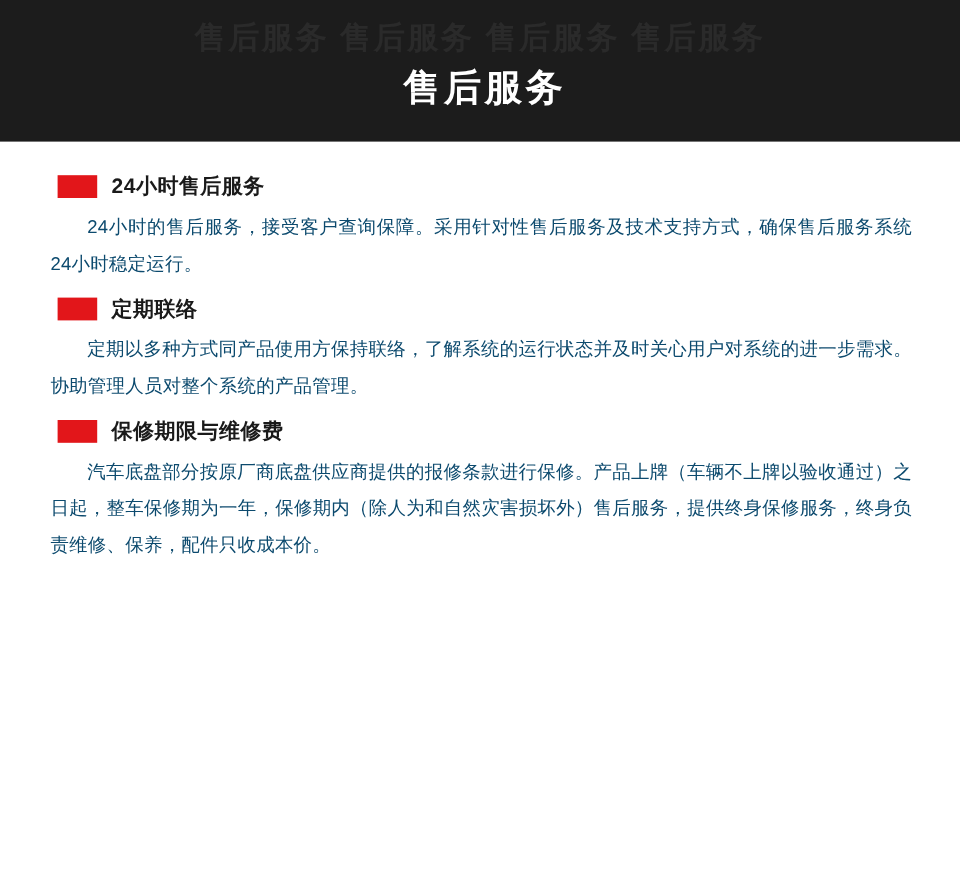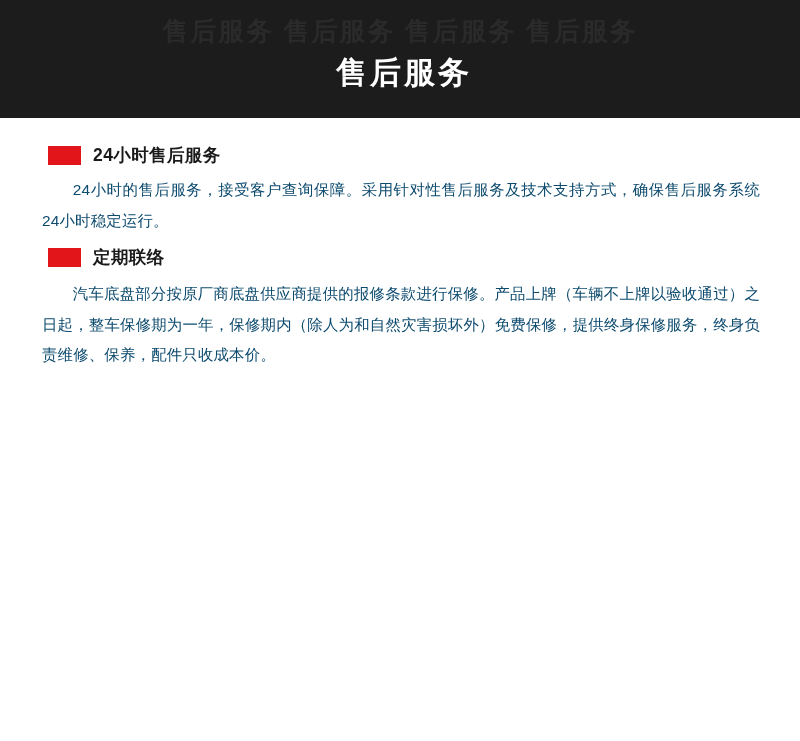--- a/index.html
+++ b/index.html
@@ -111,23 +111,28 @@
         <span class="section-title">24小时售后服务</span>
       </div>
       <p class="para">24小时的售后服务，接受客户查询保障。采用针对性售后服务及技术支持方式，确保售后服务系统24小时稳定运行。</p>
     </div>
 
     <div class="section">
       <div class="section-head">
         <span class="bullet-square"></span>
         <span class="section-title">定期联络</span>
       </div>
+      <p class="para">定期以多种方式同产品使用方保持联络，了解系统的运行状态并及时关心用户对系统的进一步需求。协助管理人员对整个系统的产品管理。</p>
     </div>
 
     <div class="section">
     </div>
 
     <div class="section">
-      <p class="para">汽车底盘部分按原厂商底盘供应商提供的报修条款进行保修。产品上牌（车辆不上牌以验收通过）之日起，整车保修期为一年，保修期内（除人为和自然灾害损坏外）免费保修，提供终身保修服务，终身负责维修、保养，配件只收成本价。</p>
+      <div class="section-head">
+        <span class="bullet-square"></span>
+        <span class="section-title">保修期限与维修费</span>
+      </div>
+      <p class="para">汽车底盘部分按原厂商底盘供应商提供的报修条款进行保修。产品上牌（车辆不上牌以验收通过）之日起，整车保修期为一年，保修期内（除人为和自然灾害损坏外）售后服务，提供终身保修服务，终身负责维修、保养，配件只收成本价。</p>
     </div>
 
   </div>
 </div>
 
 </body></html>

